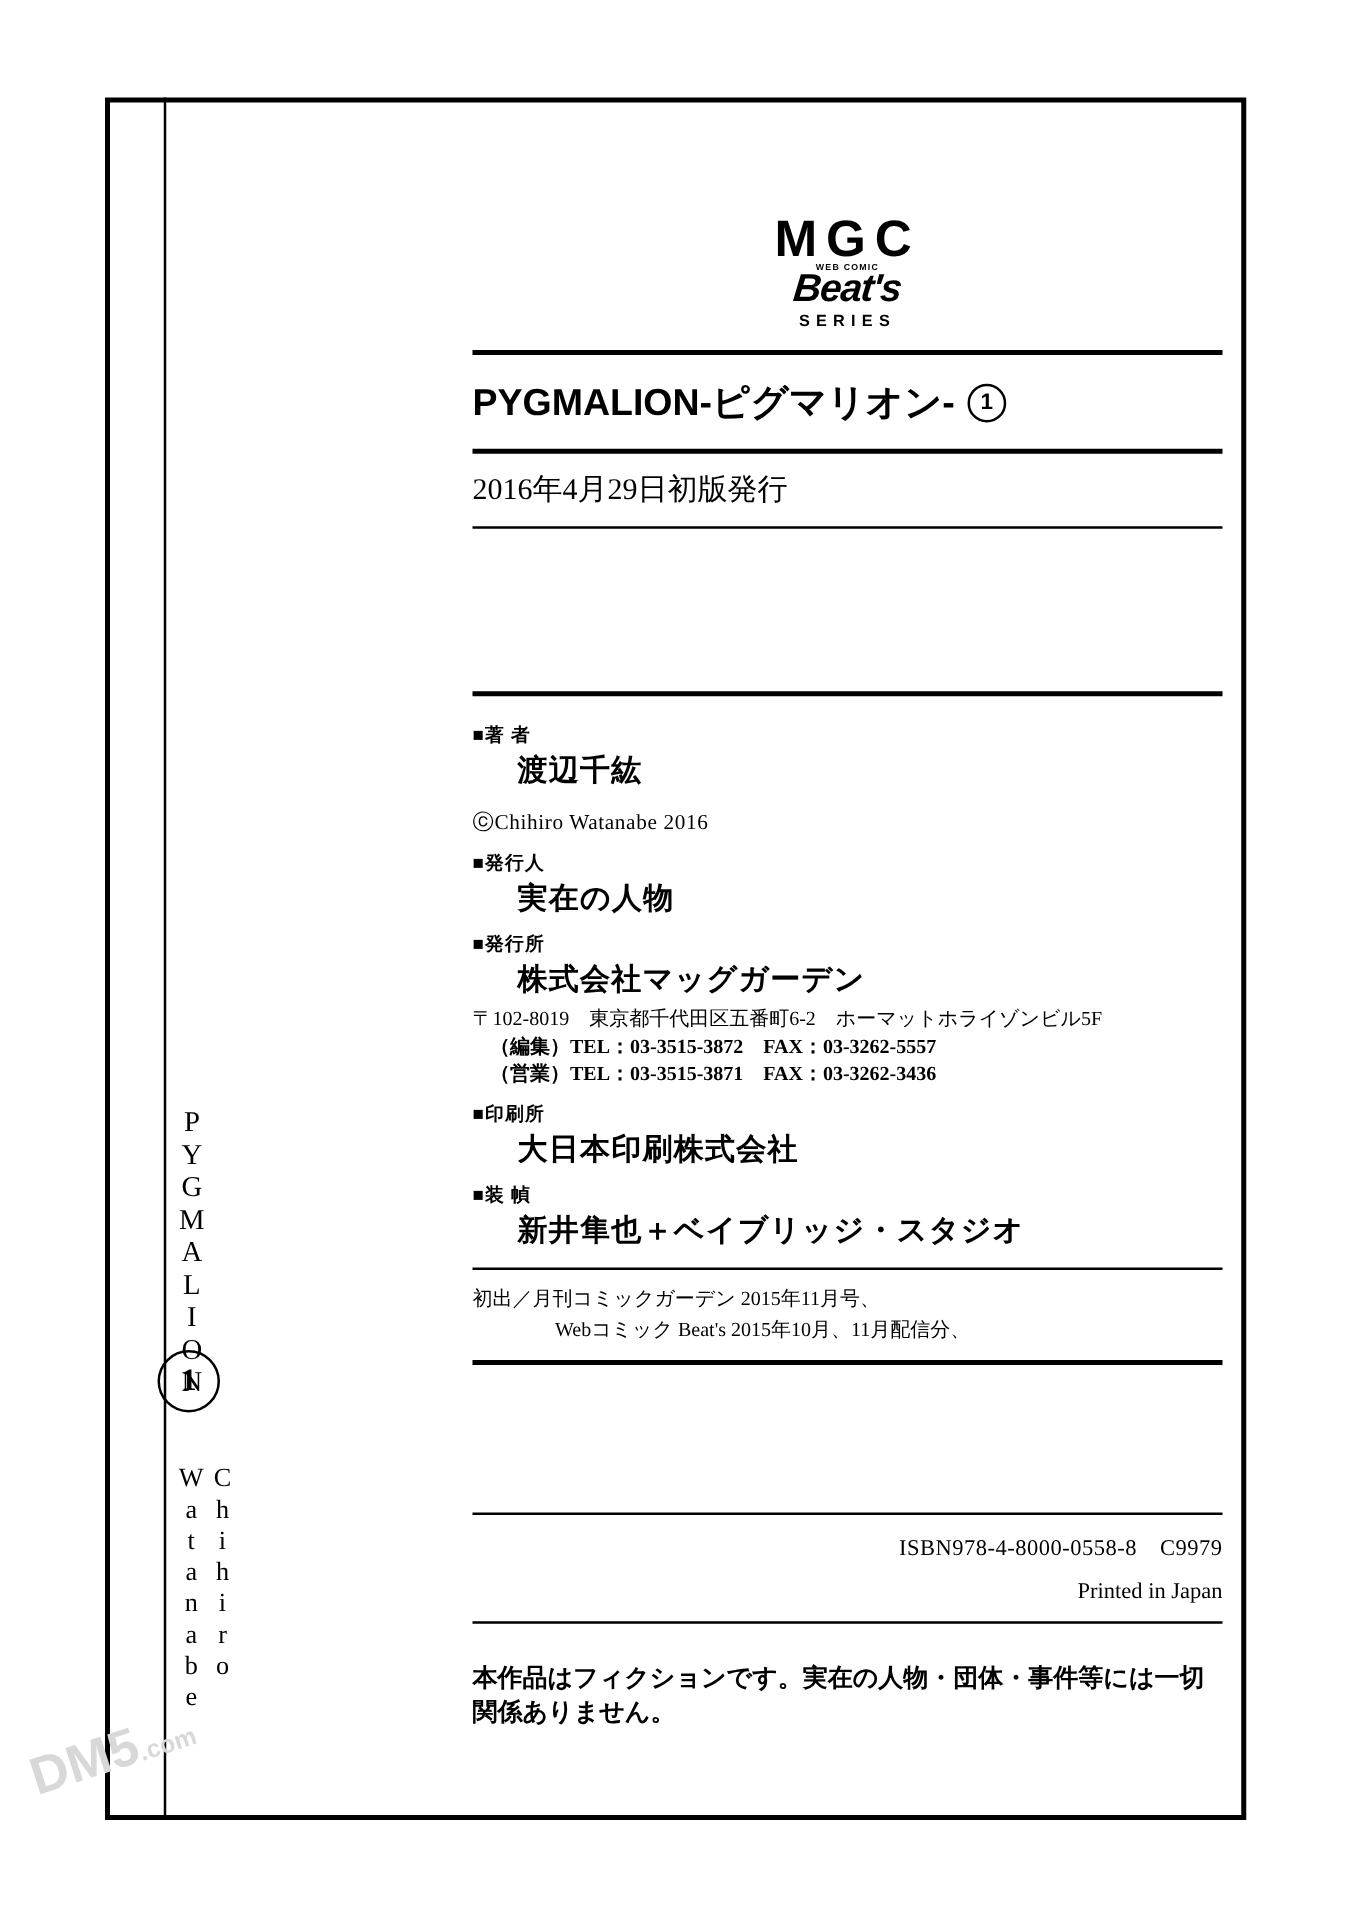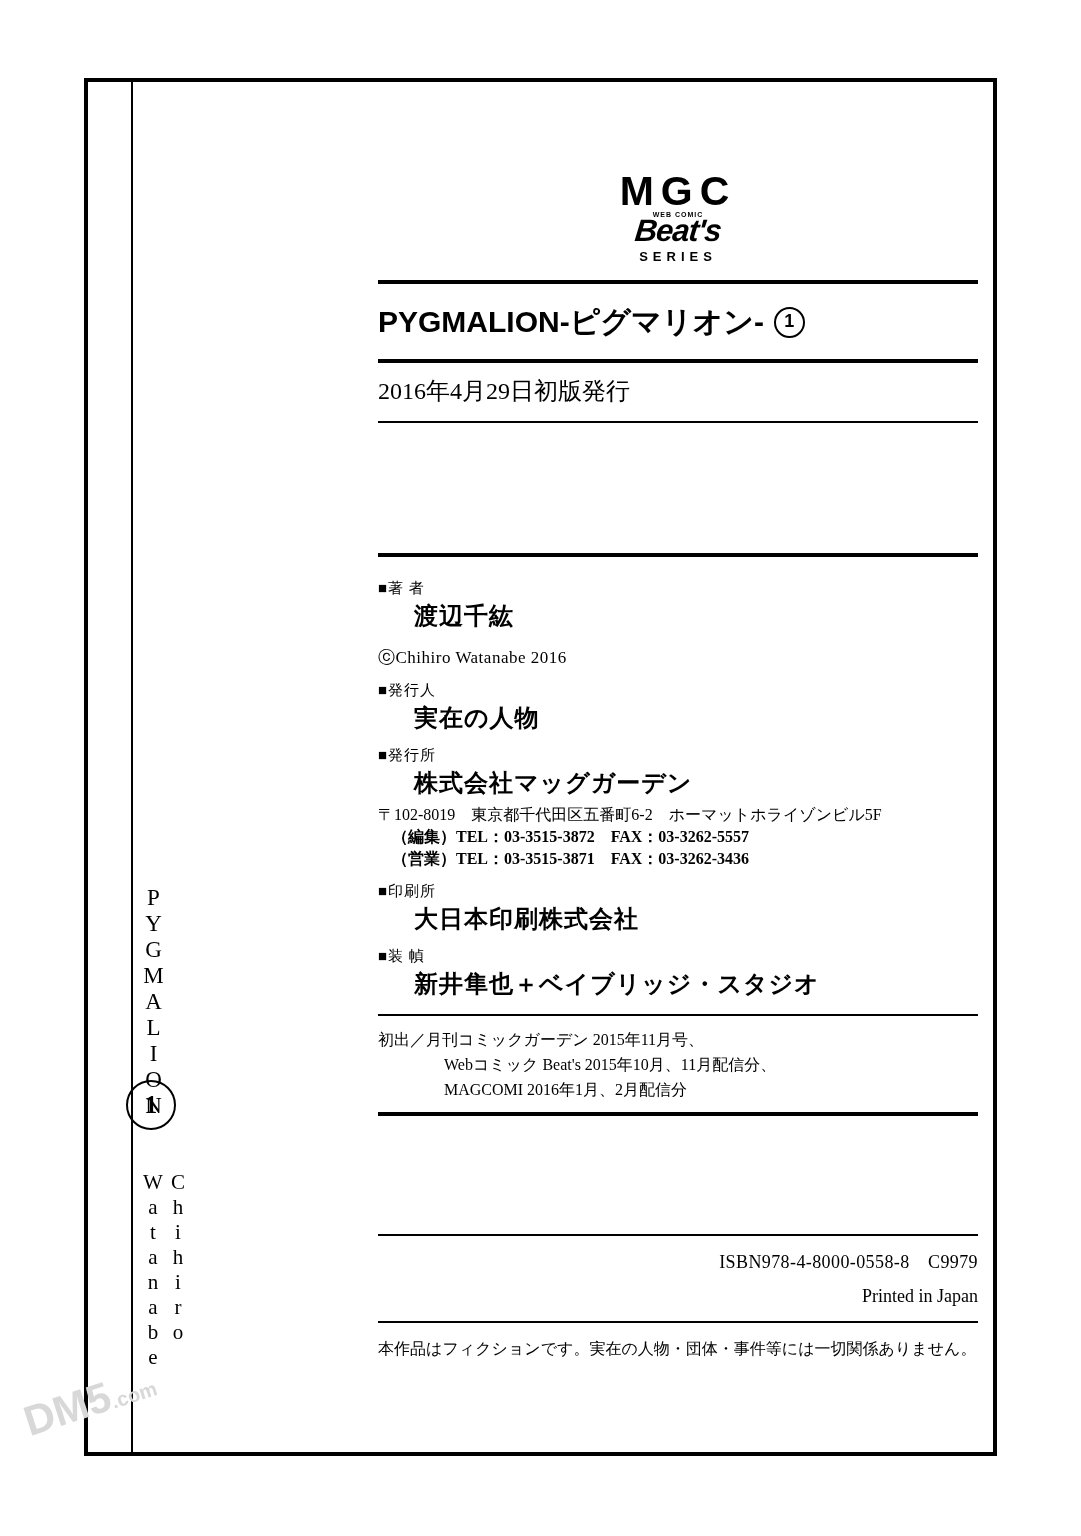--- a/index.html
+++ b/index.html
@@ -168,21 +168,21 @@
 
   .gap-block {
     height: 130px;
   }
 
   .section {
     padding-top: 10px;
   }
   .head-label {
     font-size: 15px;
-    font-weight: normal;
+    font-weight: bold;
     margin-top: 12px;
     letter-spacing: 1px;
   }
   .big-name {
     font-size: 24px;
     letter-spacing: 1px;
     margin-top: 2px;
     font-weight: bold;
     margin-left: 36px;
   }
@@ -223,23 +223,24 @@
     letter-spacing: 0.4px;
     padding-top: 14px;
     text-align: right;
   }
   .printed-line {
     font-size: 18px;
     padding: 12px 0 14px 0;
     text-align: right;
   }
   .disclaimer {
-    font-size: 16px;
-    padding-top: 16px;
-    letter-spacing: 0px;
+    font-size: 20px;
+    padding-top: 30px;
+    letter-spacing: 0px;
+    font-weight: bold;
   }
 
   
   .watermark {
     position: absolute;
     left: 18px;
     top: 1400px;
     font-family: "Liberation Sans", sans-serif;
     font-size: 42px;
     font-weight: bold;
@@ -309,21 +310,20 @@
 
     <div class="head-label">■装 幀</div>
     <div class="big-name">新井隼也＋ベイブリッジ・スタジオ</div>
   </div>
 
   <div class="rule-thin" style="margin-top:14px;"></div>
 
   <div class="credits-block">
     <div>初出／月刊コミックガーデン 2015年11月号、</div>
     <div class="indent">Webコミック Beat's 2015年10月、11月配信分、</div>
-    <div class="indent">MAGCOMI 2016年1月、2月配信分</div>
   </div>
 
   <div class="rule-thick"></div>
 
   <div class="spacer-tall"></div>
 
   <div class="rule-thin"></div>
 
   <div class="isbn-line">ISBN978-4-8000-0558-8　C9979</div>
   <div class="printed-line">Printed in Japan</div>

